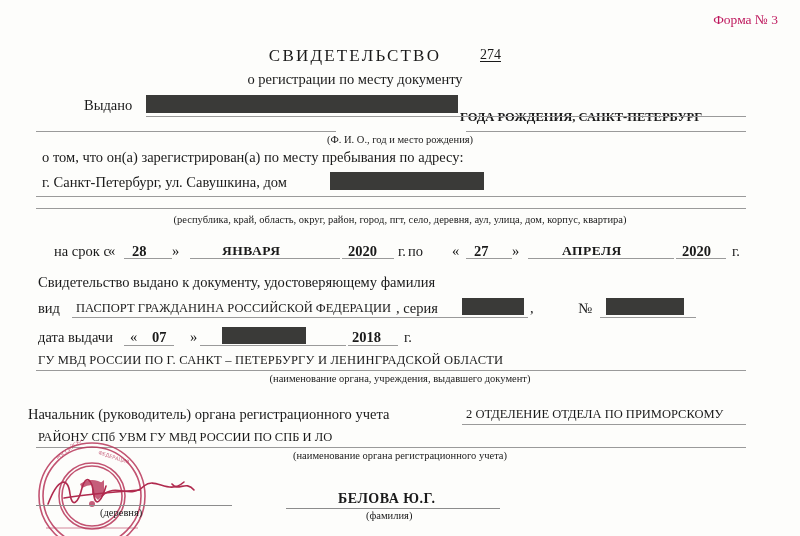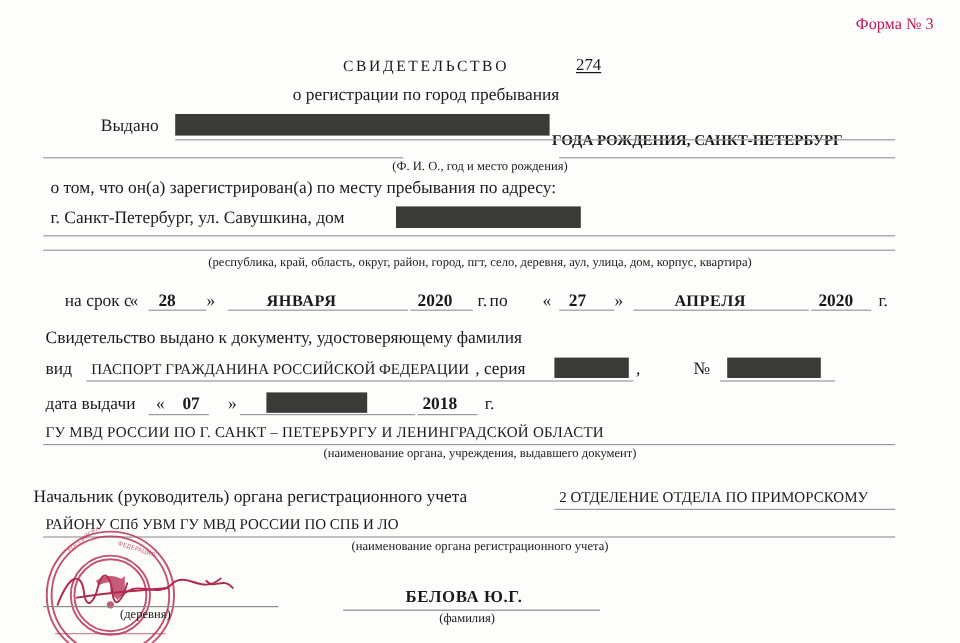--- a/index.html
+++ b/index.html
@@ -27,21 +27,21 @@
     color: #be185d;
   }
   .title-block {
     position: absolute;
     top: 46px;
     left: 0;
     width: 100%;
     text-align: center;
   }
   .title-main {
-    font-size: 13px;
+    font-size: 17px;
     letter-spacing: 2.2px;
     font-family: "Liberation Serif", serif;
     display: inline-block;
     position: relative;
     left: -45px;
   }
   .title-number {
     position: absolute;
     top: 47px;
     left: 480px;
@@ -110,21 +110,21 @@
 
 <div id="page">
 
   <div class="form-no">Форма № 3</div>
 
   <div class="title-block">
     <span class="title-main">СВИДЕТЕЛЬСТВО</span>
   </div>
   <div class="title-number">274</div>
   <div class="title-sub">
-    <span>о регистрации по город пребывания</span>
+    <span>о регистрации по месту документу</span>
   </div>
 
   <div class="row" style="top:97px; left:84px;">Выдано</div>
   <div class="redact" style="left:146px; top:95px; width:312px; height:18px;"></div>
   <div class="row bold-sm" style="top:110px; left:460px; font-size:12.5px;">ГОДА РОЖДЕНИЯ, САНКТ-ПЕТЕРБУРГ</div>
   <div class="rule" style="left:146px; top:116px; width:600px;"></div>
 
   <div class="caption" style="top:134px;">
     <span>(Ф. И. О., год и место рождения)</span>
   </div>

